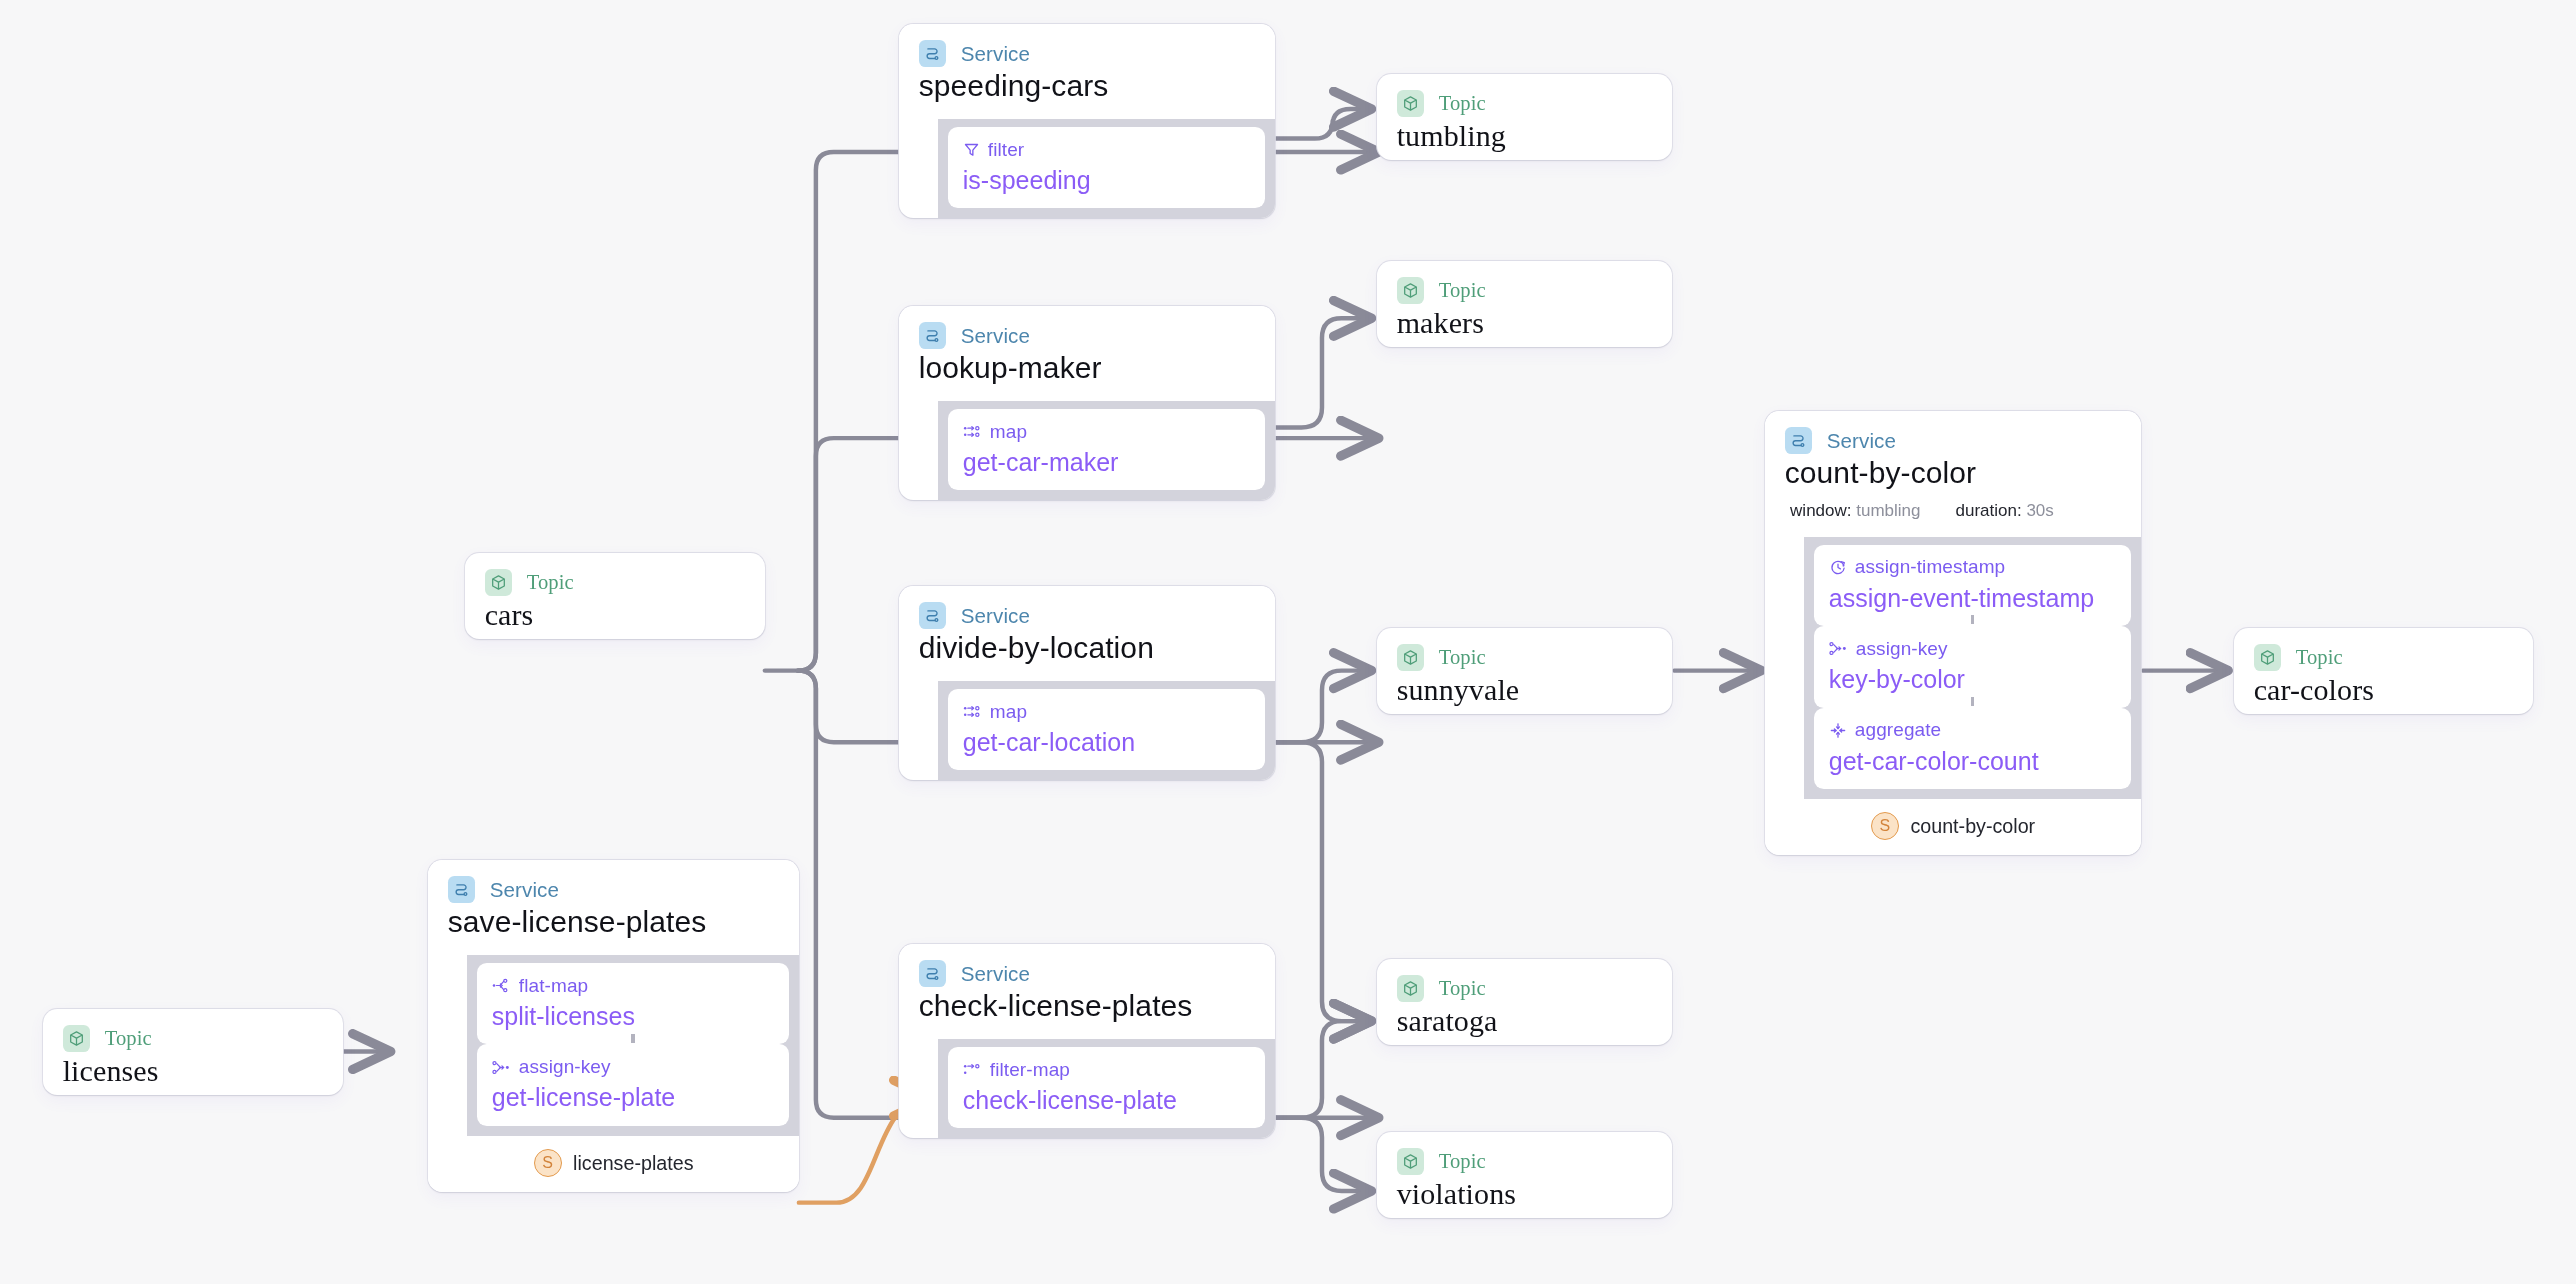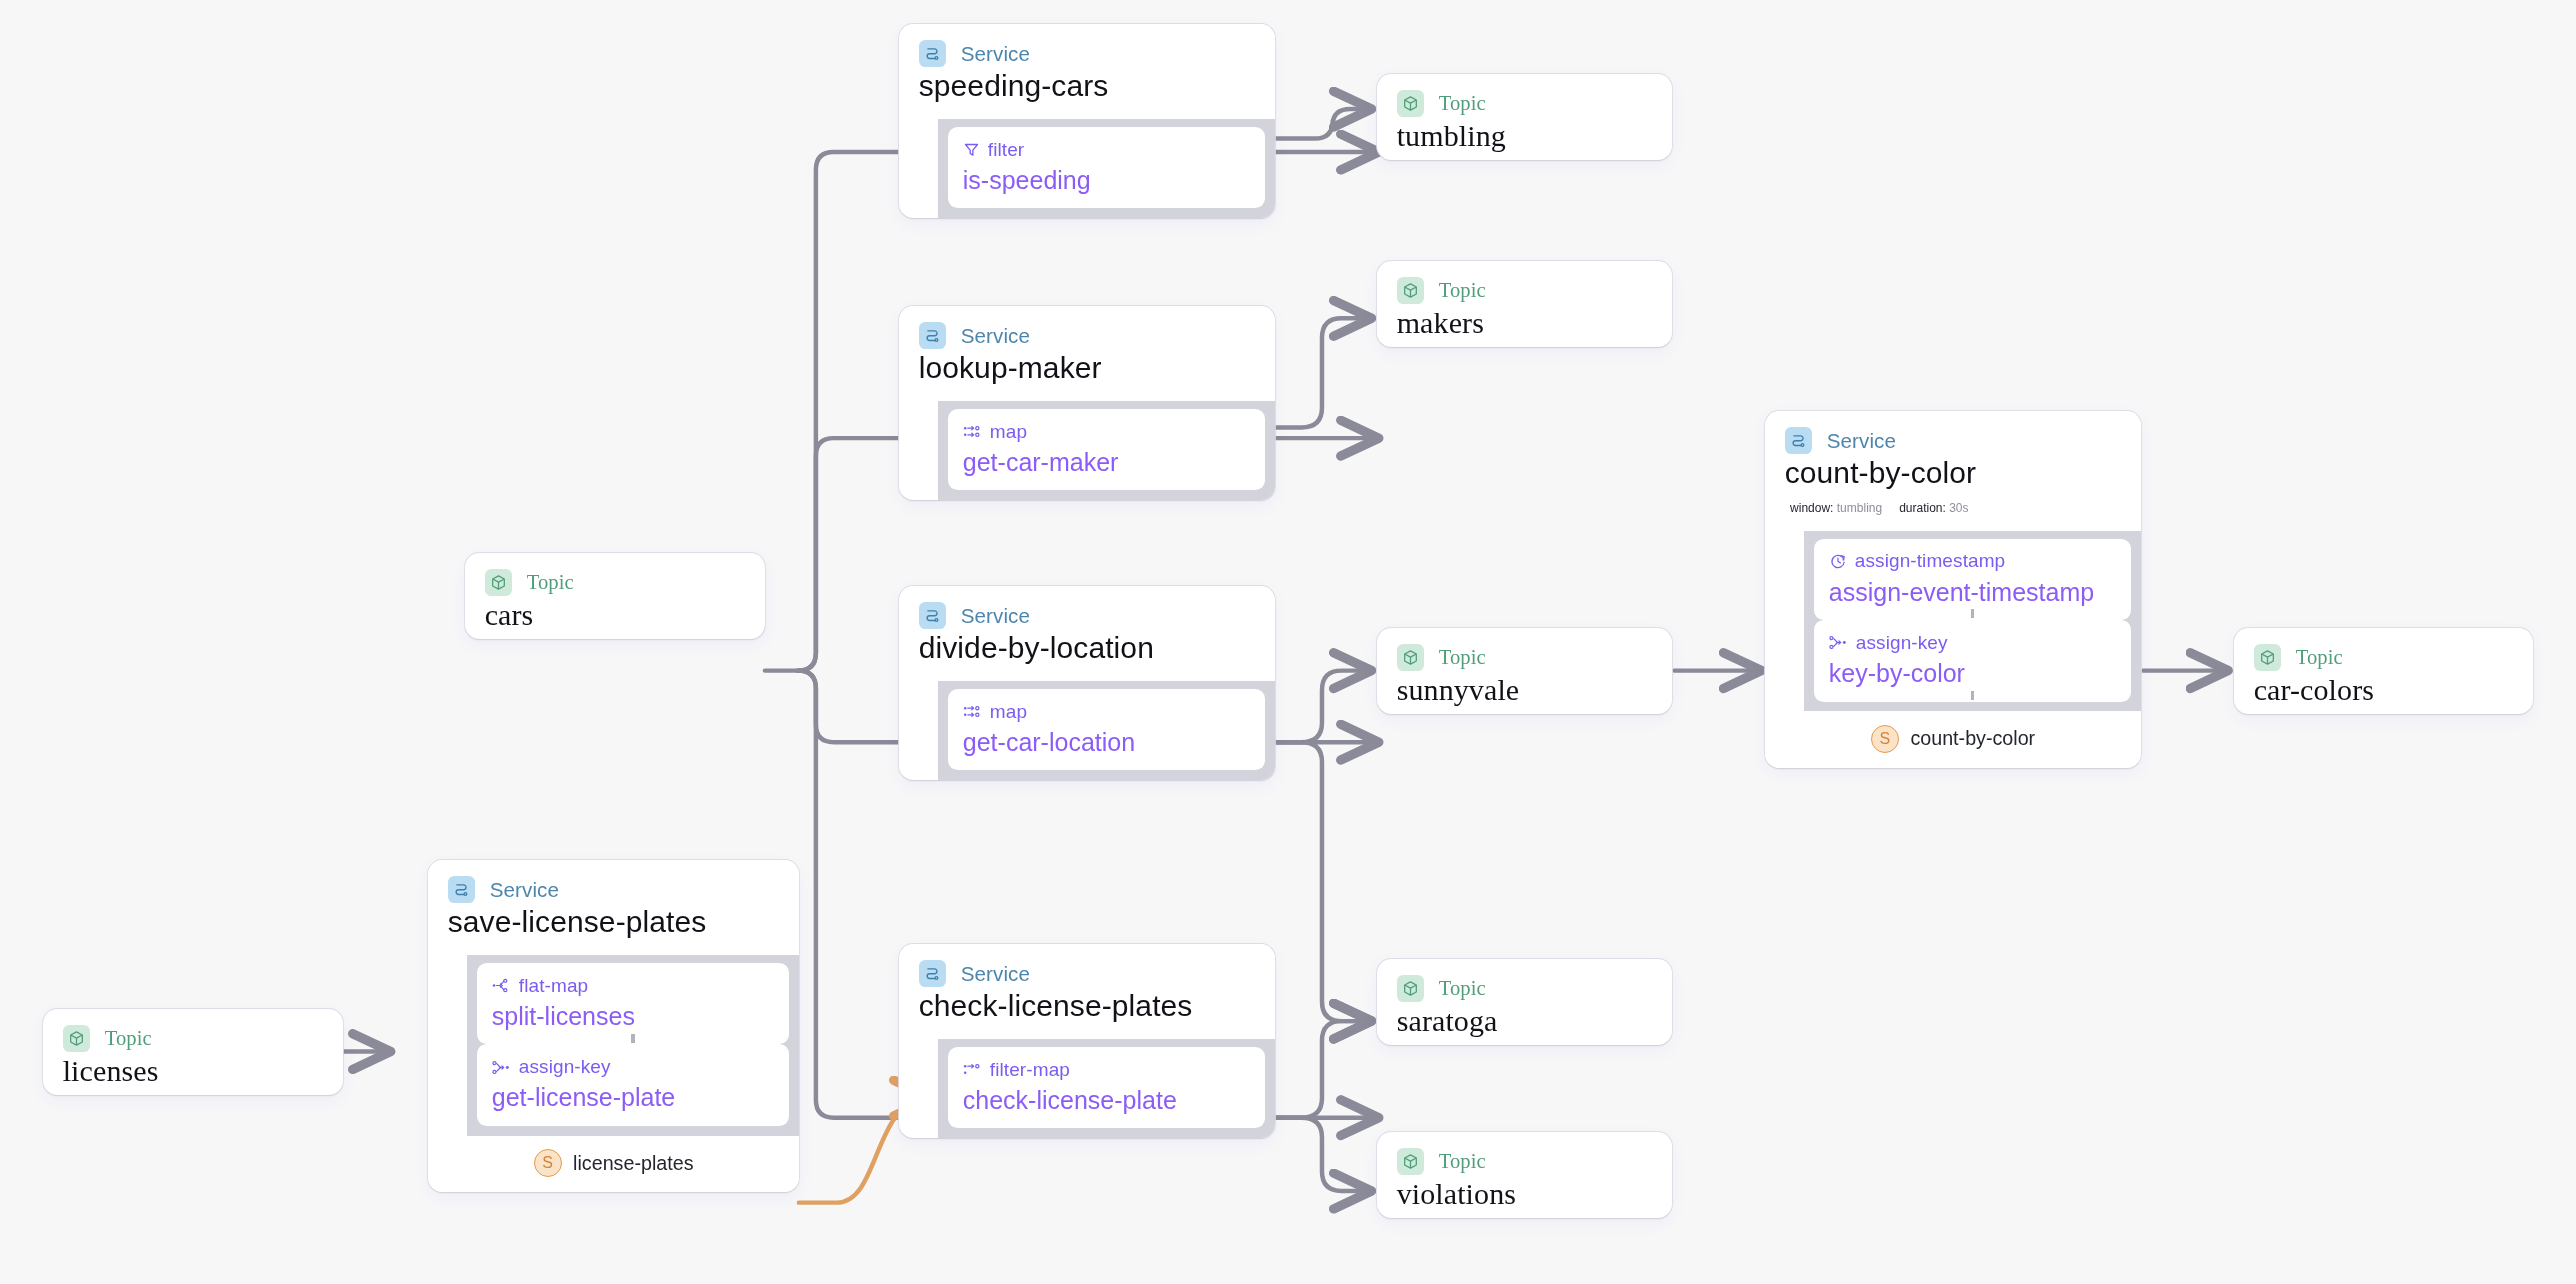--- a/index.html
+++ b/index.html
@@ -58,22 +58,22 @@
     letter-spacing: 0.1px;
     white-space: nowrap;
   }
 
   
   .service { display: flex; flex-direction: column; overflow: hidden; }
   .service-head { padding: 16px 19.7px 16px 19.7px; background: #fff; border-radius: 14.3px 14.3px 0 0; }
   .meta-row {
     margin-top: 10.7px;
     display: flex;
-    gap: 17px;
-    font-size: 12px;
+    gap: 35px;
+    font-size: 17px;
     padding-left: 5.4px;
   }
   .meta-key { color: #24262e; }
   .meta-val { color: #8d8f9b; }
   .meta-item { white-space: nowrap; }
 
   .ops-band {
     background: #d3d3dc;
     padding: 8px 9.8px 9.8px 9.8px;
     display: flex;
@@ -494,20 +494,38 @@
               <path d="M11 11h4.4"></path>
                 <path d="M13.6 8.9 15.9 11 13.6 13.1"></path>
               <circle cx="21" cy="11" r="2" fill="#7b5cf0" stroke="none"></circle>
             </svg>
           </span>
           <span class="op-name">assign-key</span>
         </div>
         <div class="op-fn">key-by-color</div>
       </div>
       <div class="op-link"></div>
+      <div class="op">
+        <div class="op-head">
+          <span>
+            <svg class="glyph" width="18" height="17" viewBox="0 0 24 24" fill="none" stroke="#7b5cf0" stroke-width="1.8" stroke-linecap="round" stroke-linejoin="round">
+              <path d="M12 2.6v6.6"></path>
+                <path d="M9.9 6.9 12 9.2 14.1 6.9"></path>
+              <path d="M12 21.4v-6.6"></path>
+                <path d="M9.9 17.1 12 14.8 14.1 17.1"></path>
+              <path d="M2.6 12h6.6"></path>
+                <path d="M6.9 9.9 9.2 12 6.9 14.1"></path>
+              <path d="M21.4 12h-6.6"></path>
+                <path d="M17.1 9.9 14.8 12 17.1 14.1"></path>
+            </svg>
+          </span>
+          <span class="op-name">aggregate</span>
+        </div>
+        <div class="op-fn">get-car-color-count</div>
+      </div>
     </div>
     <div class="state-row">
       <span class="state-circle">S</span>
       <span class="state-name">count-by-color</span>
     </div>
   </div>
 
   <div class="node topic" style="left:2234px; top:628px; width:299px; height:86px;">
     <div class="badge-row">
       <span class="icon-chip chip-topic">

